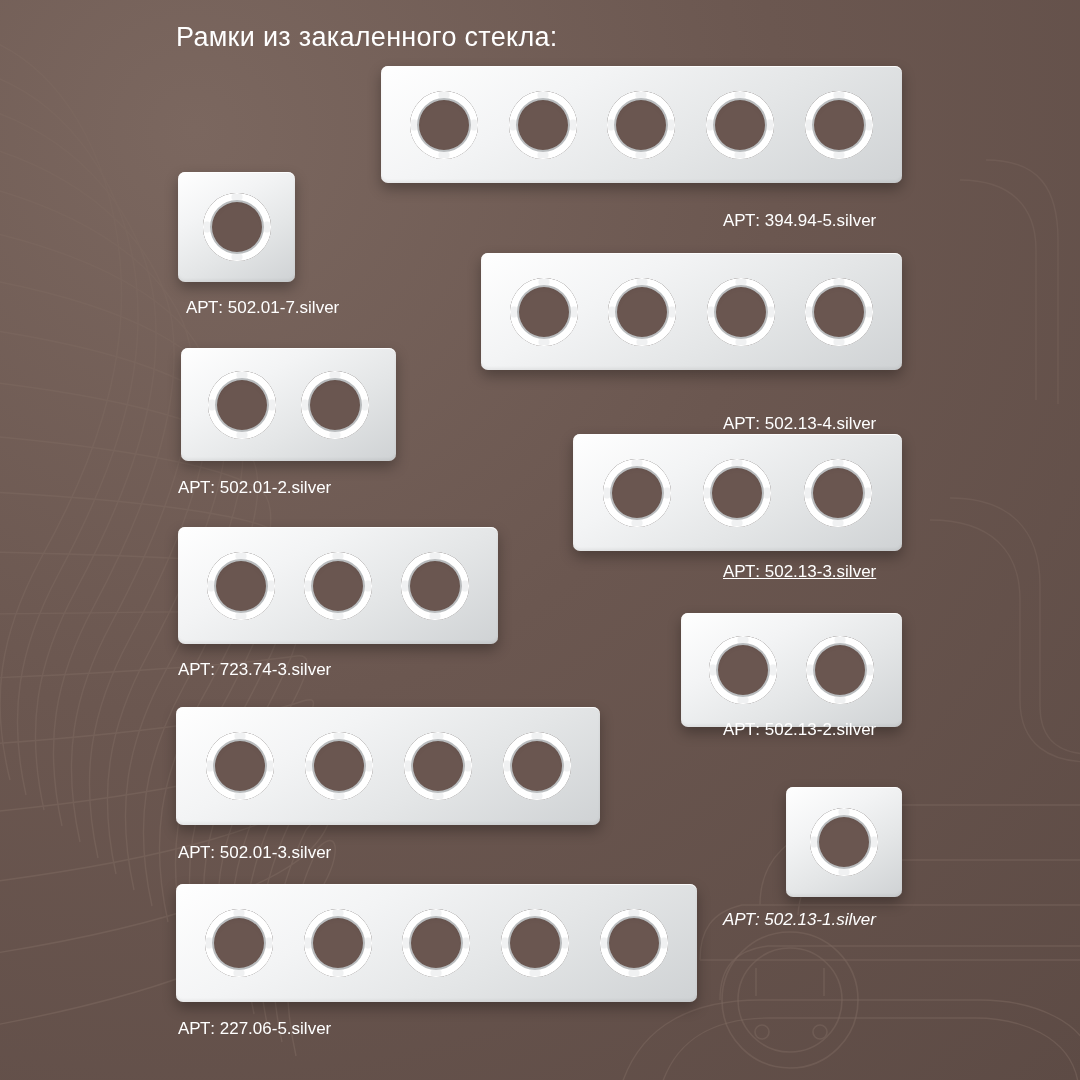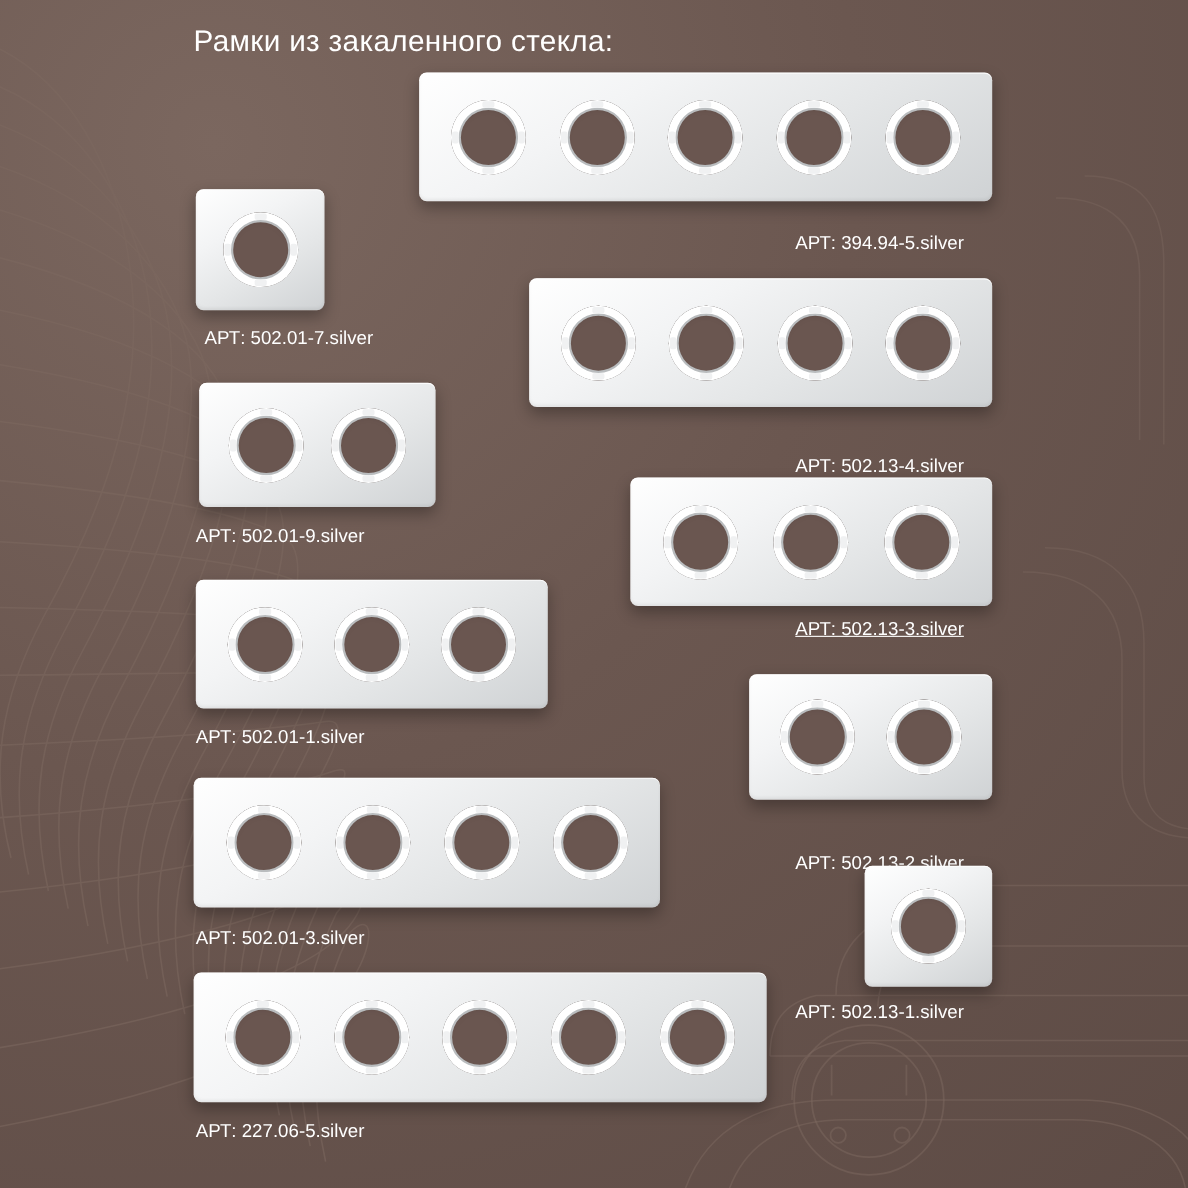--- a/index.html
+++ b/index.html
@@ -214,21 +214,21 @@
         <div class="frame" style="left: 181px; top: 348px; width: 215px; height: 113px; position: absolute; padding-left: 14px; padding-right: 14px; box-sizing: border-box;">
           <div class="hole" style="width: 68px; height: 68px;">
             <span class="notch-l"></span>
             <span class="notch-r"></span>
           </div>
           <div class="hole" style="width: 68px; height: 68px;">
             <span class="notch-l"></span>
             <span class="notch-r"></span>
           </div>
         </div>
-        <div class="caption" style="left: 178px; top: 478px;">АРТ: 502.01-9.silver</div>
+        <div class="caption" style="left: 178px; top: 478px;">АРТ: 502.01-2.silver</div>
       </div>
       <div class="item">
         <div class="frame" style="left: 573px; top: 434px; width: 329px; height: 117px; position: absolute; padding-left: 14px; padding-right: 14px; box-sizing: border-box;">
           <div class="hole" style="width: 68px; height: 68px;">
             <span class="notch-l"></span>
             <span class="notch-r"></span>
           </div>
           <div class="hole" style="width: 68px; height: 68px;">
             <span class="notch-l"></span>
             <span class="notch-r"></span>
@@ -248,34 +248,34 @@
           </div>
           <div class="hole" style="width: 68px; height: 68px;">
             <span class="notch-l"></span>
             <span class="notch-r"></span>
           </div>
           <div class="hole" style="width: 68px; height: 68px;">
             <span class="notch-l"></span>
             <span class="notch-r"></span>
           </div>
         </div>
-        <div class="caption" style="left: 178px; top: 660px;">АРТ: 502.01-1.silver</div>
+        <div class="caption" style="left: 178px; top: 660px;">АРТ: 723.74-3.silver</div>
       </div>
       <div class="item">
         <div class="frame" style="left: 681px; top: 613px; width: 221px; height: 114px; position: absolute; padding-left: 14px; padding-right: 14px; box-sizing: border-box;">
           <div class="hole" style="width: 68px; height: 68px;">
             <span class="notch-l"></span>
             <span class="notch-r"></span>
           </div>
           <div class="hole" style="width: 68px; height: 68px;">
             <span class="notch-l"></span>
             <span class="notch-r"></span>
           </div>
         </div>
-        <div class="caption" style="left: 723px; top: 775px;">АРТ: 502.13-2.silver</div>
+        <div class="caption" style="left: 723px; top: 720px;">АРТ: 502.13-2.silver</div>
       </div>
       <div class="item">
         <div class="frame" style="left: 176px; top: 707px; width: 424px; height: 118px; position: absolute; padding-left: 14px; padding-right: 14px; box-sizing: border-box;">
           <div class="hole" style="width: 68px; height: 68px;">
             <span class="notch-l"></span>
             <span class="notch-r"></span>
           </div>
           <div class="hole" style="width: 68px; height: 68px;">
             <span class="notch-l"></span>
             <span class="notch-r"></span>
@@ -291,21 +291,21 @@
         </div>
         <div class="caption" style="left: 178px; top: 843px;">АРТ: 502.01-3.silver</div>
       </div>
       <div class="item">
         <div class="frame" style="left: 786px; top: 787px; width: 116px; height: 110px; position: absolute; padding-left: 14px; padding-right: 14px; box-sizing: border-box;">
           <div class="hole" style="width: 68px; height: 68px;">
             <span class="notch-l"></span>
             <span class="notch-r"></span>
           </div>
         </div>
-        <div class="caption" style="left: 723px; top: 910px;">АРТ: 502.13-1.silver</div>
+        <div class="caption" style="left: 723px; top: 910px; font-style: italic;">АРТ: 502.13-1.silver</div>
       </div>
       <div class="item">
         <div class="frame" style="left: 176px; top: 884px; width: 521px; height: 118px; position: absolute; padding-left: 14px; padding-right: 14px; box-sizing: border-box;">
           <div class="hole" style="width: 68px; height: 68px;">
             <span class="notch-l"></span>
             <span class="notch-r"></span>
           </div>
           <div class="hole" style="width: 68px; height: 68px;">
             <span class="notch-l"></span>
             <span class="notch-r"></span>

